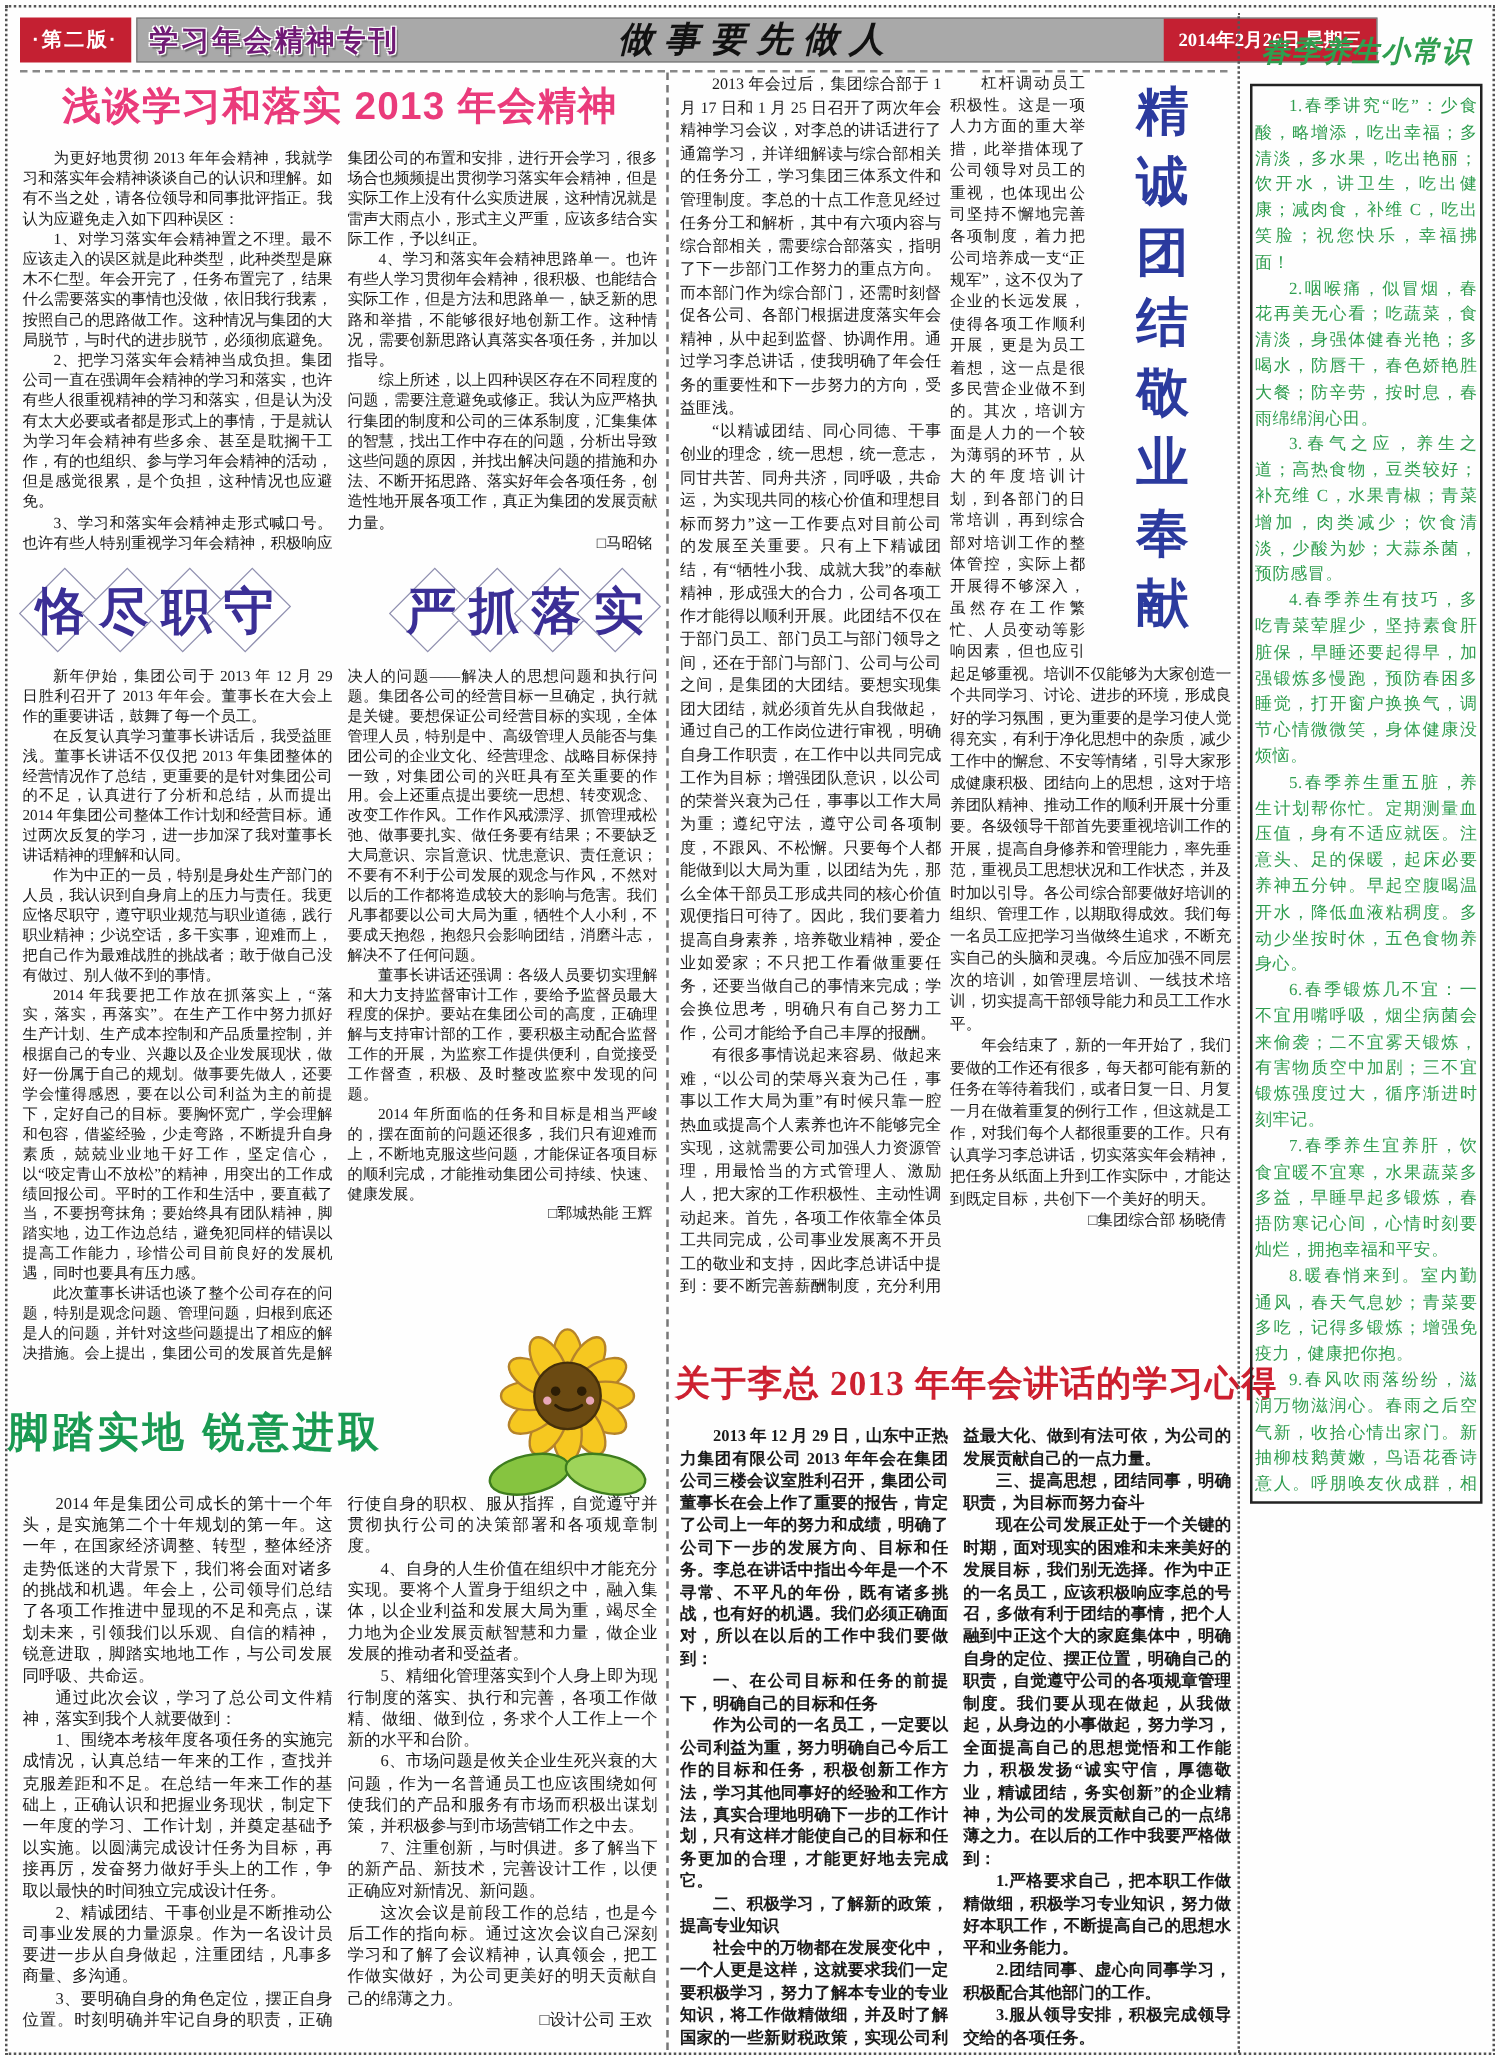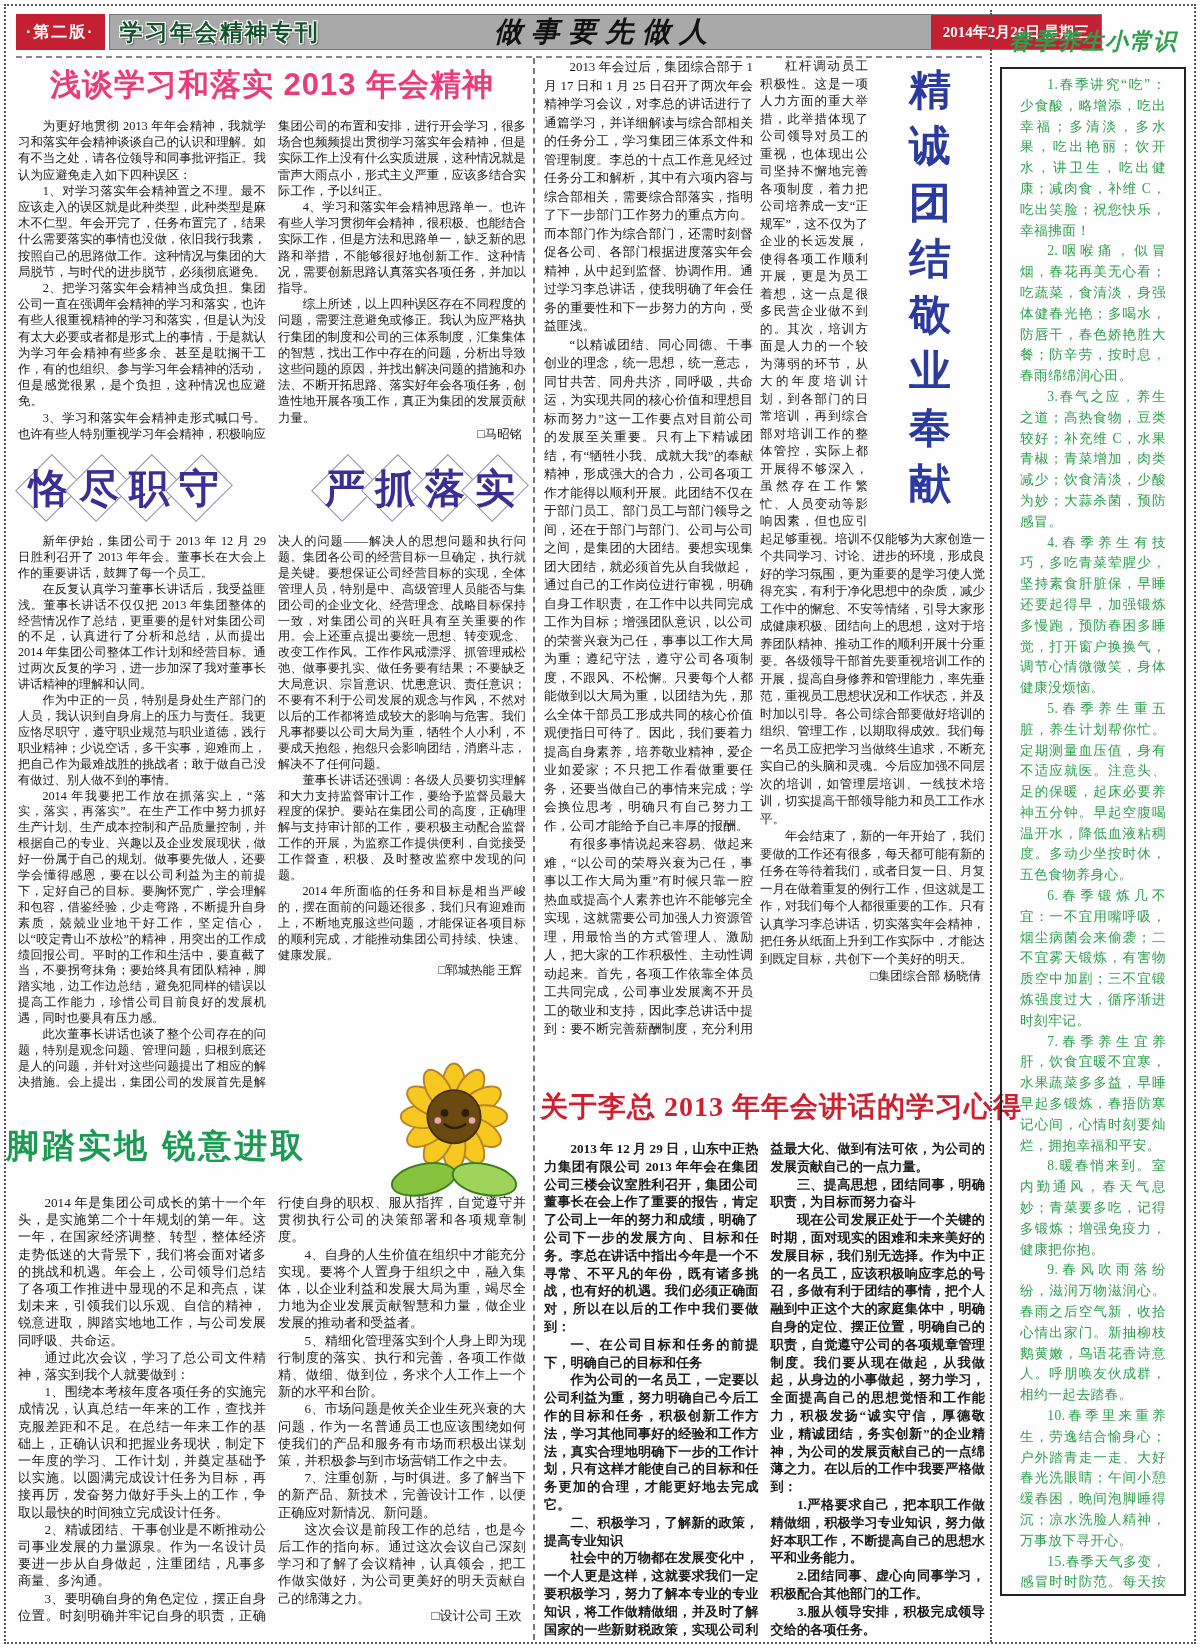--- a/index.html
+++ b/index.html
@@ -17,21 +17,21 @@
     background:#c42032; color:#fff; font-family:"Liberation Sans",sans-serif;
     font-weight:bold; font-size:16px; display:flex; align-items:center;
     padding:0 10px; letter-spacing:2px; white-space:nowrap;
   }
   .header-bar {
     flex:1; background:#a9a9a9; border:1px solid #777; position:relative;
     display:flex; align-items:center; margin-left:4px;
   }
   .special-title {
     margin-left:10px; font-family:"Liberation Sans",sans-serif; font-weight:bold;
-    font-size:23px; color:#14532d; letter-spacing:2px; white-space:nowrap;
+    font-size:23px; color:#701a75; letter-spacing:2px; white-space:nowrap;
     text-shadow:-1px -1px 0 #fff,1px -1px 0 #fff,-1px 1px 0 #fff,1px 1px 0 #fff,2px 2px 1px rgba(0,0,0,.35);
   }
   .paper-name {
     position:absolute; left:50%; top:50%; transform:translate(-50%,-50%);
     font-weight:bold; font-style:italic; font-size:28px; letter-spacing:9px;
     color:#111; white-space:nowrap;
   }
   .date-box {
     position:absolute; right:0; top:0; height:100%; background:#c42032; color:#fff;
     display:flex; align-items:center; padding:0 12px; font-size:15px; font-weight:bold;
@@ -126,22 +126,22 @@
   
   .right-col {
     position:absolute; left:990px; top:10px; width:202px; height:1632px;
     border-left:2px dotted #555; padding:6px 6px 8px 8px;
   }
   .health-title {
     text-align:center; font-weight:bold; font-size:23px; color:#2f9e4f;
     letter-spacing:1px; margin-top:10px; font-style:italic; white-space:nowrap;
   }
   .health-box {
-    margin-top:10px; border:2px solid #222; height:1529px; overflow:hidden;
-    padding:6px 18px;
+    margin-top:10px; border:2px solid #222; height:1136px; overflow:hidden;
+    padding:6px 2px;
   }
   .health-box .para {
     color:#2f9e4f; font-size:13.6px; line-height:20.8px; letter-spacing:0.5px;
   }
 </style>
 </head>
 <body>
 
 <div class="page">
   <div class="outer-border"></div>

